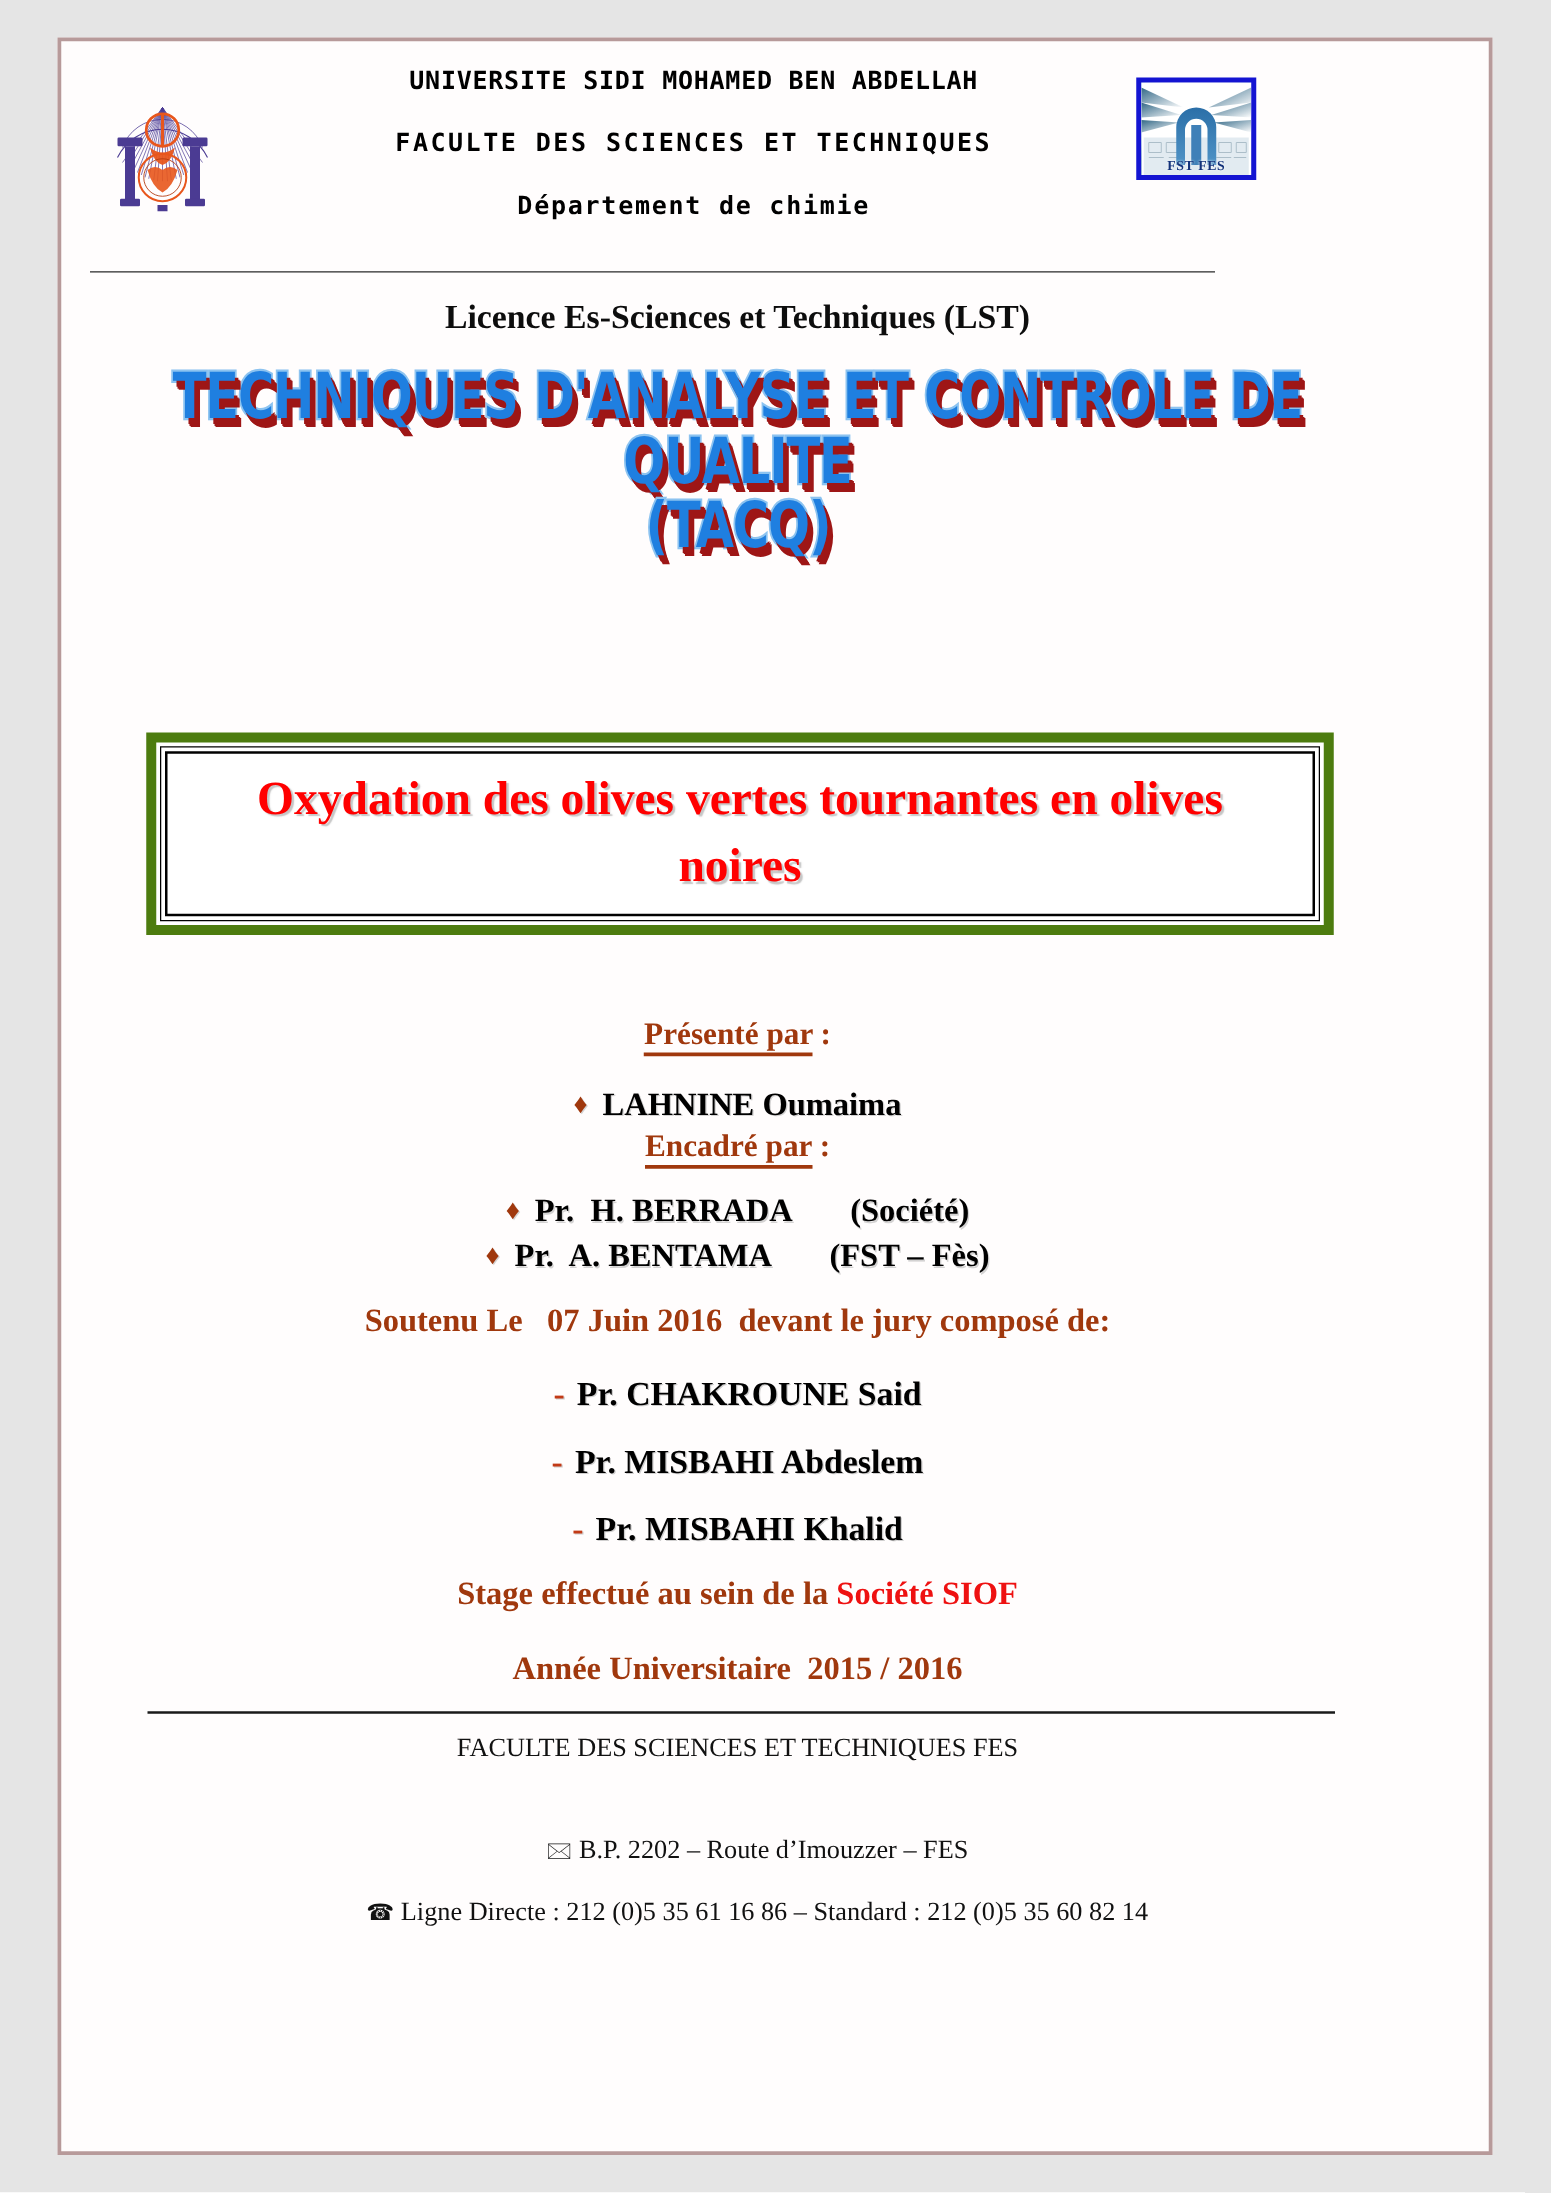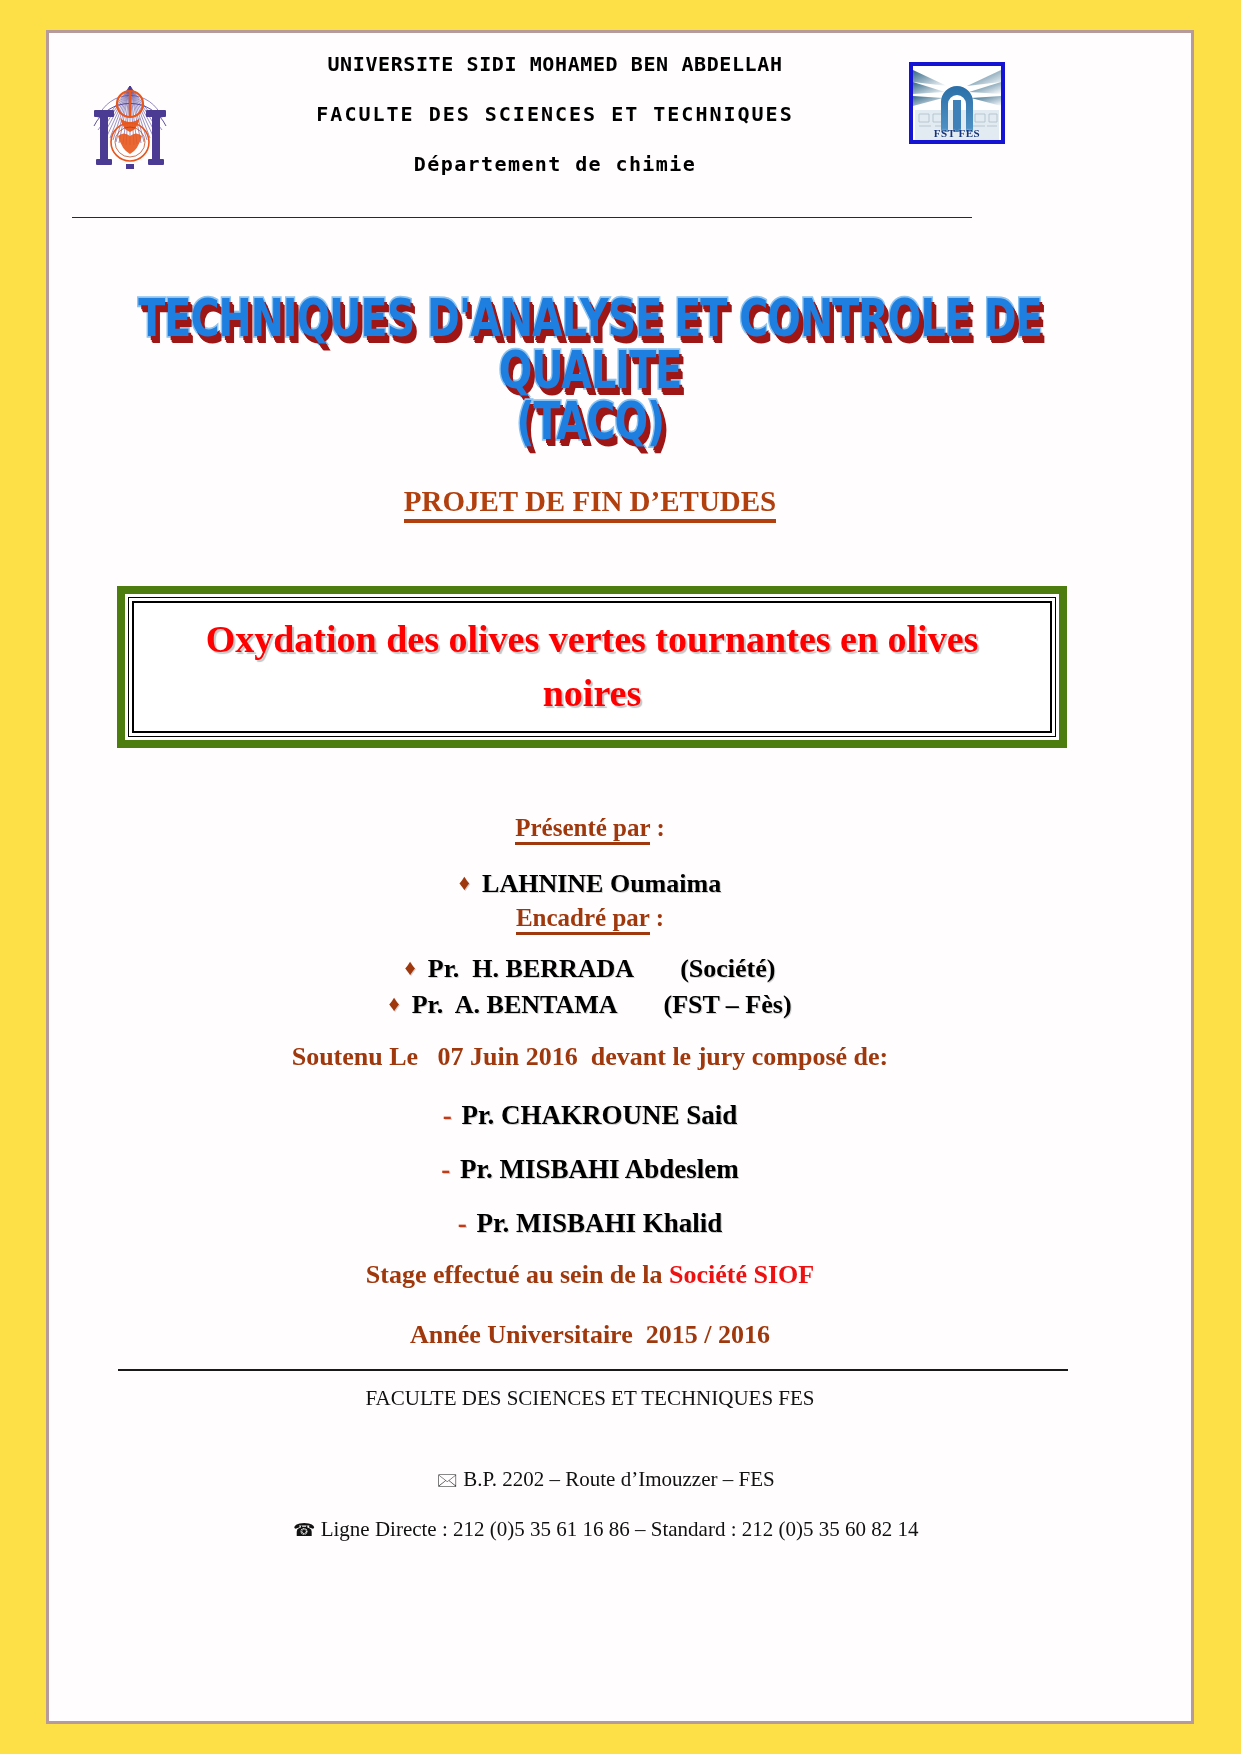--- a/index.html
+++ b/index.html
@@ -14,21 +14,21 @@
     position: relative;
     overflow: hidden;
   }
 
   
   #page {
     position: absolute;
     left: 0; top: 0;
     width: 1241px;
     height: 1754px;
-    background: #fde047;
+    background: #e5e5e5;
     box-sizing: border-box;
   }
   #page-border {
     position: absolute;
     left: 46px;
     top: 30px;
     width: 1148px;
     height: 1694px;
     border: 3px solid #b79a9a;
     box-sizing: border-box;
@@ -382,29 +382,27 @@
           </g>
           <path d="M28 66 V36 a16 16 0 0 1 32 0 V66 h-7 V38 a9 9 0 0 0 -18 0 V66 z" fill="url(#archg)"></path>
           <rect x="40" y="34" width="8" height="32" fill="#3f80b8"></rect>
         </svg>
         <div class="fst-label">FST FES</div>
       </div>
 
       <div class="rule-top"></div>
     </div>
 
+    <div class="degree">Licence Es-Sciences et Techniques (LST)</div>
 
     <div class="wordart">
       <div><span class="wa">TECHNIQUES D'ANALYSE  ET CONTROLE DE QUALITE</span></div>
       <div class="line2"><span class="wa">(TACQ)</span></div>
     </div>
 
-    <div class="pfe">
-      <span>PROJET DE FIN D’ETUDES</span>
-    </div>
 
     <div class="titlebox-outer">
       <div class="titlebox-mid">
         <div class="titlebox-inner">
           <div class="thesis-title">Oxydation des olives vertes tournantes en olives noires</div>
         </div>
       </div>
     </div>
 
     <div class="sec" style="top:772px;">

